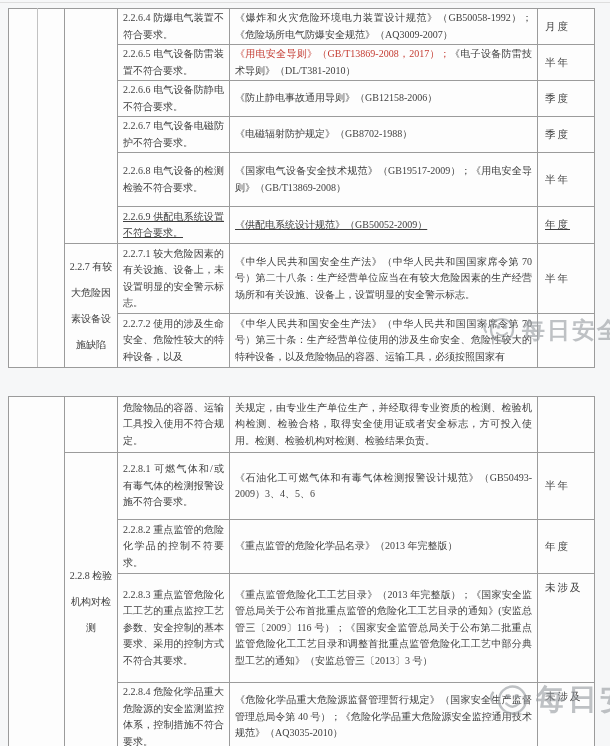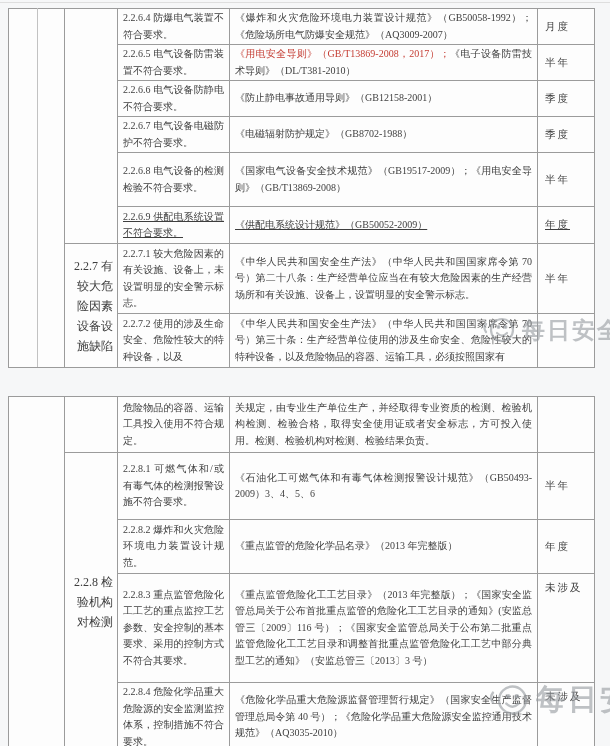--- a/index.html
+++ b/index.html
@@ -18,21 +18,21 @@
   #lower-table{top:396px;}
   td{
     border:1px solid #9b9b9b;vertical-align:middle;overflow:hidden;
     padding:1px 5px;
   }
   td.cellA{border-right-color:#c2c2c2;}
   td.item,td.reg{
     font-size:10px;line-height:16.5px;text-align:justify;
   }
   td.blabel{
-    font-size:12px;line-height:20px;padding:1px 4px;text-align:right;
+    font-size:10px;line-height:26px;padding:1px 4px;text-align:center;
   }
   td.freq{
     font-size:10.5px;letter-spacing:2px;padding-left:7px;
   }
   td.freq.vtop{vertical-align:top;padding-top:7px;}
   .clipbox{overflow:hidden;}
   .red{color:var(--accent-red,#c43c32);}
   .wm{
     position:absolute;display:flex;align-items:center;
     color:rgba(152,156,161,0.62);white-space:nowrap;
@@ -79,21 +79,21 @@
           <td class="reg">
             <div class="clipbox"><span class="red">《用电安全导则》（GB/T13869-2008，2017）；</span><span>《电子设备防雷技术导则》（DL/T381-2010）</span></div>
           </td>
           <td class="freq">半年</td>
         </tr>
         <tr style="height: 35px;">
           <td class="item">
             <div class="clipbox">2.2.6.6 电气设备防静电不符合要求。</div>
           </td>
           <td class="reg">
-            <div class="clipbox"><span>《防止静电事故通用导则》（GB12158-2001）</span></div>
+            <div class="clipbox"><span>《防止静电事故通用导则》（GB12158-2006）</span></div>
           </td>
           <td class="freq">季度</td>
         </tr>
         <tr style="height: 36px;">
           <td class="item">
             <div class="clipbox">2.2.6.7 电气设备电磁防护不符合要求。</div>
           </td>
           <td class="reg">
             <div class="clipbox"><span>《电磁辐射防护规定》（GB8702-1988）</span></div>
           </td>
@@ -167,21 +167,21 @@
           <td class="item">
             <div class="clipbox">2.2.8.1 可燃气体和/或有毒气体的检测报警设施不符合要求。</div>
           </td>
           <td class="reg">
             <div class="clipbox"><span>《石油化工可燃气体和有毒气体检测报警设计规范》（GB50493-2009）3、4、5、6</span></div>
           </td>
           <td class="freq">半年</td>
         </tr>
         <tr style="height: 54px;">
           <td class="item">
-            <div class="clipbox">2.2.8.2 爆炸和火灾危险环境电力装置设计规范。</div>
+            <div class="clipbox">2.2.8.2 重点监管的危险化学品的控制不符要求。</div>
           </td>
           <td class="reg">
             <div class="clipbox"><span>《重点监管的危险化学品名录》（2013 年完整版）</span></div>
           </td>
           <td class="freq">年度</td>
         </tr>
         <tr style="height: 109px;">
           <td class="item">
             <div class="clipbox">2.2.8.3 重点监管危险化工工艺的重点监控工艺参数、安全控制的基本要求、采用的控制方式不符合其要求。</div>
           </td>

